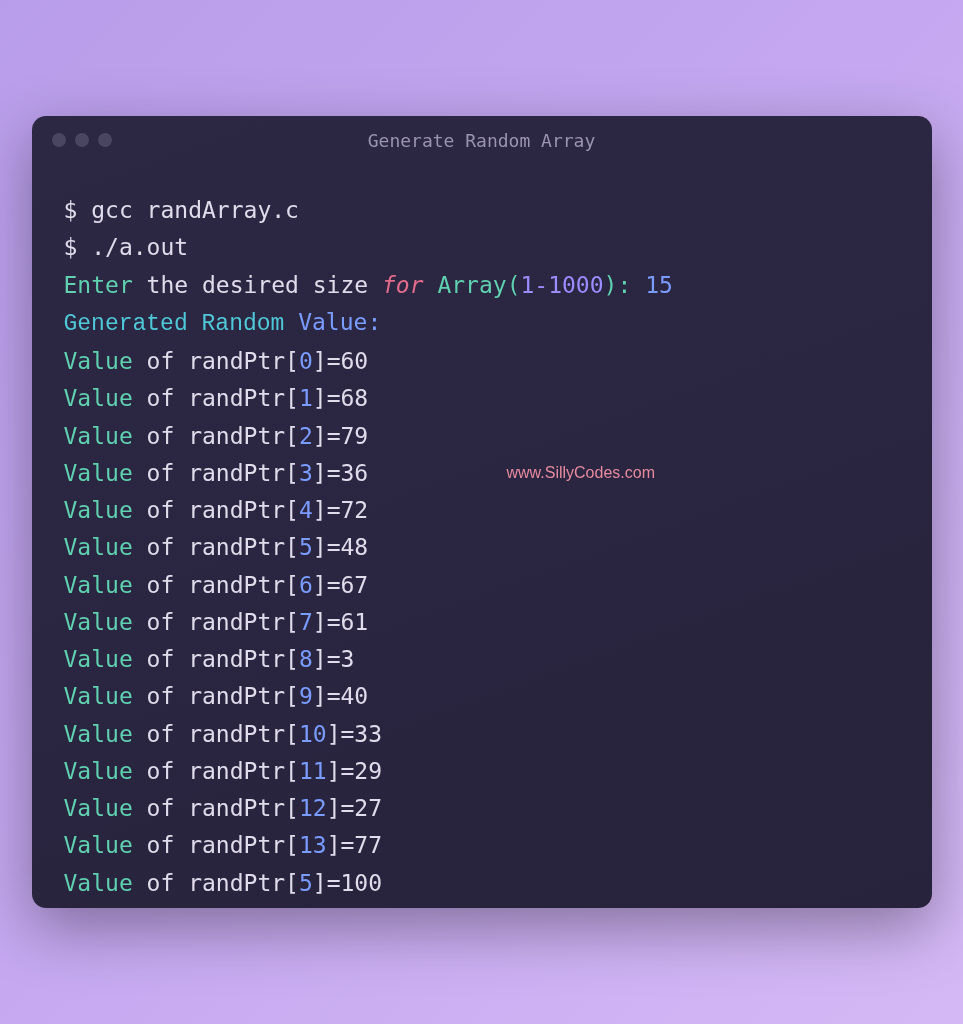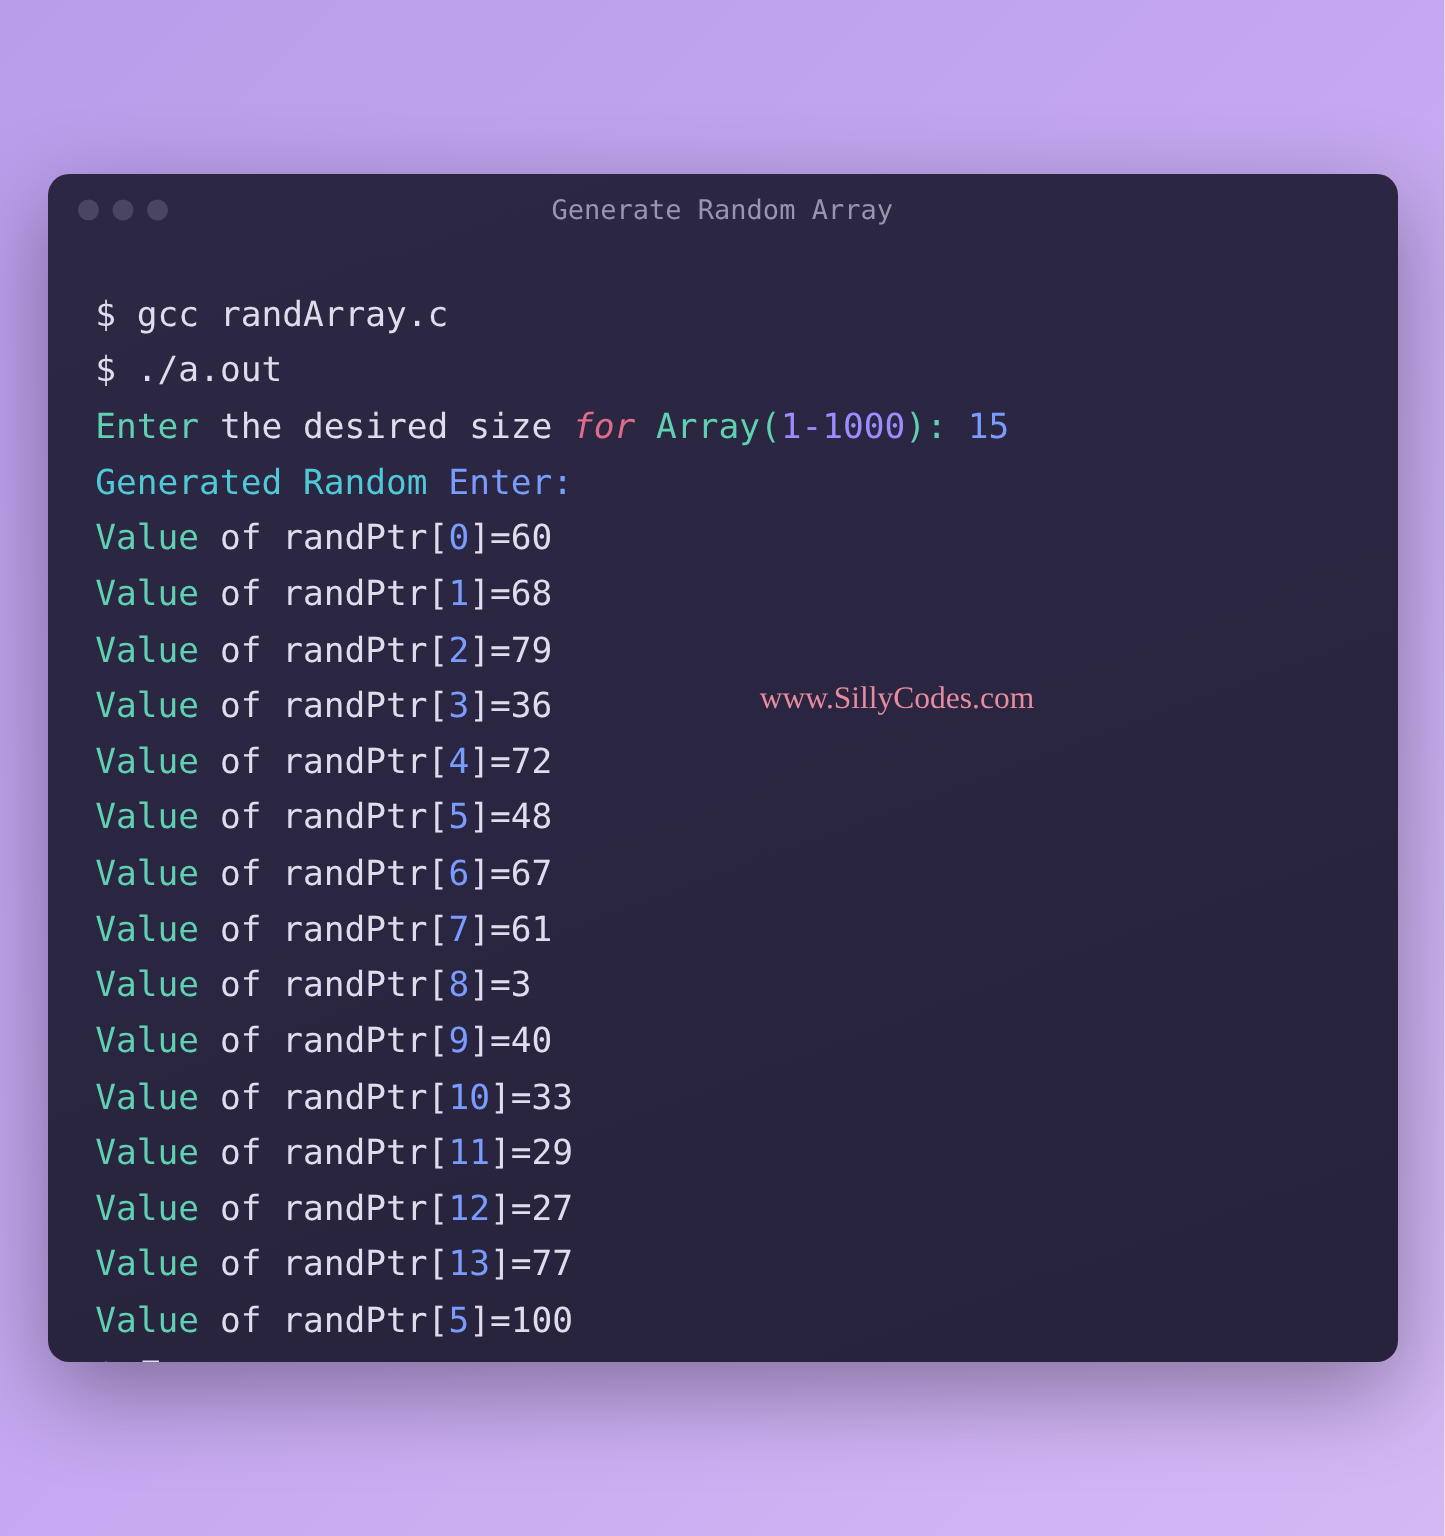--- a/index.html
+++ b/index.html
@@ -61,29 +61,29 @@
       position: relative;
     }
     .line {
       white-space: pre;
     }
     .prompt { color: #e0dcec; }
     .c-green { color: #5fd1b0; }
     .c-white { color: #e0dcec; }
     .c-red { color: #e06b8b; font-style: italic; }
     .c-blue { color: #7a9cff; }
-    .c-teal { color: #4fc8d8; }
+    .c-teal { color: #4fc8d8; font-family: Liberation Mono, monospace; }
     .c-purple { color: #9b8cff; }
     .watermark {
       position: absolute;
-      top: 284px;
+      top: 296px;
       left: 475px;
       color: #e88b9f;
-      font-size: 21px;
-      font-family: Liberation Serif, serif;
+      font-size: 16px;
+      font-family: Liberation Sans, sans-serif;
       font-weight: 400;
     }
     .cursor {
       display: inline-block;
       width: 11px;
       height: 24px;
       background: #e0dcec;
       vertical-align: text-bottom;
       margin-left: 4px;
     }
@@ -98,21 +98,21 @@
       <div class="traffic-light"></div>
       <div class="traffic-light"></div>
     </div>
     <div class="window-title">Generate Random Array</div>
   </div>
 
   <div class="terminal-body">
     <div class="line"><span class="prompt">$</span> <span class="c-white">gcc randArray.c</span></div>
     <div class="line"><span class="prompt">$</span> <span class="c-white">./a.out</span></div>
     <div class="line"><span class="c-green">Enter</span><span class="c-white"> the desired size </span><span class="c-red">for</span><span class="c-green"> Array(</span><span class="c-purple">1-1000</span><span class="c-green">): </span><span class="c-blue">15</span></div>
-    <div class="line"><span class="c-teal">Generated Random </span><span class="c-blue">Enter:</span></div>
+    <div class="line"><span class="c-teal">Generated Random </span><span class="c-blue">Value:</span></div>
     <div id="rows-container">
         <div class="line"><span class="c-green">Value</span><span class="c-white"> of </span><span class="c-white">randPtr[</span><span class="c-blue">0</span><span class="c-white">]=</span><span class="c-white">60</span></div>
         <div class="line"><span class="c-green">Value</span><span class="c-white"> of </span><span class="c-white">randPtr[</span><span class="c-blue">1</span><span class="c-white">]=</span><span class="c-white">68</span></div>
         <div class="line"><span class="c-green">Value</span><span class="c-white"> of </span><span class="c-white">randPtr[</span><span class="c-blue">2</span><span class="c-white">]=</span><span class="c-white">79</span></div>
         <div class="line"><span class="c-green">Value</span><span class="c-white"> of </span><span class="c-white">randPtr[</span><span class="c-blue">3</span><span class="c-white">]=</span><span class="c-white">36</span></div>
         <div class="line"><span class="c-green">Value</span><span class="c-white"> of </span><span class="c-white">randPtr[</span><span class="c-blue">4</span><span class="c-white">]=</span><span class="c-white">72</span></div>
         <div class="line"><span class="c-green">Value</span><span class="c-white"> of </span><span class="c-white">randPtr[</span><span class="c-blue">5</span><span class="c-white">]=</span><span class="c-white">48</span></div>
         <div class="line"><span class="c-green">Value</span><span class="c-white"> of </span><span class="c-white">randPtr[</span><span class="c-blue">6</span><span class="c-white">]=</span><span class="c-white">67</span></div>
         <div class="line"><span class="c-green">Value</span><span class="c-white"> of </span><span class="c-white">randPtr[</span><span class="c-blue">7</span><span class="c-white">]=</span><span class="c-white">61</span></div>
         <div class="line"><span class="c-green">Value</span><span class="c-white"> of </span><span class="c-white">randPtr[</span><span class="c-blue">8</span><span class="c-white">]=</span><span class="c-white">3</span></div>

